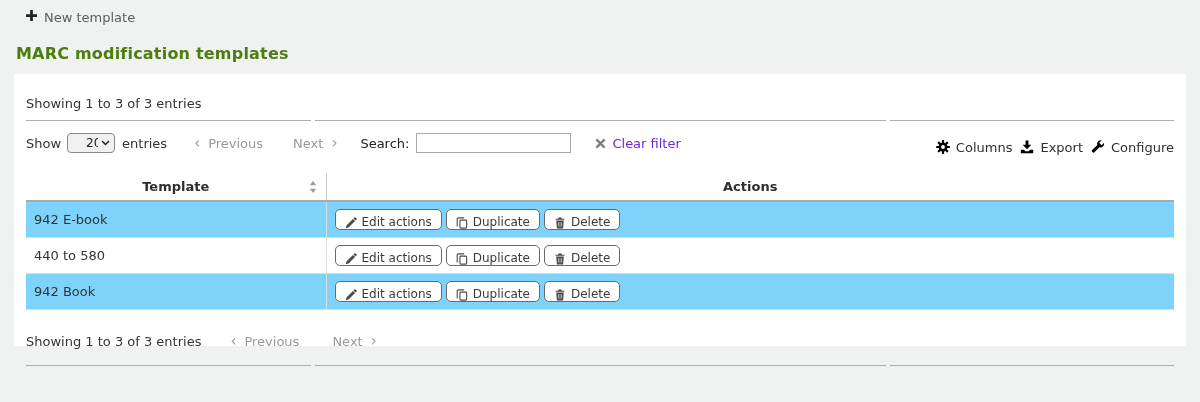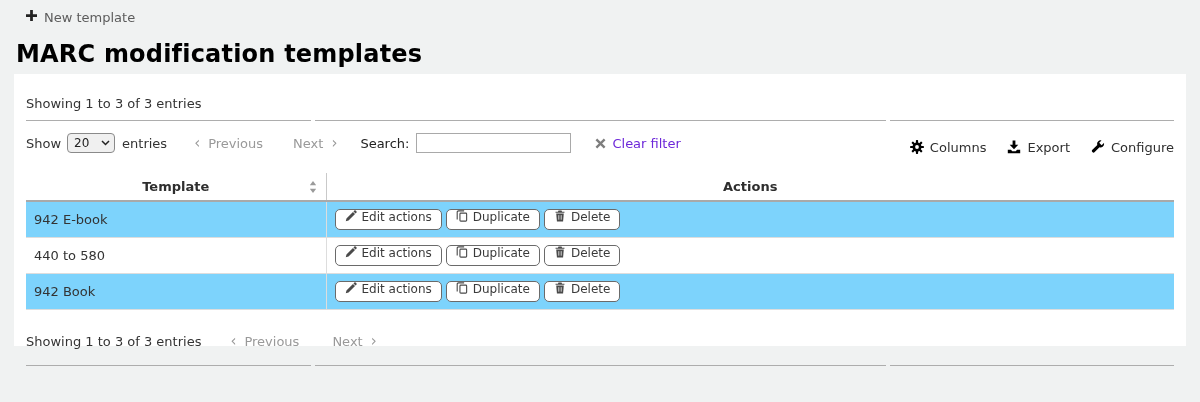--- a/index.html
+++ b/index.html
@@ -13,22 +13,22 @@
 
   
   .top-link-row { padding: 9px 0 0 26px; }
   .new-template {
     display: inline-flex; gap: 7px;
     color: #5c5c5c; cursor: pointer; text-decoration: none;
   }
   .new-template .plus { color: #222; display: inline-flex; }
 
   h1.page-title {
-    margin: 17px 0 0 16px; font-size: 24px; line-height: 24px;
-    font-weight: 700; color: #000000; letter-spacing: 0.2px;
+    margin: 17px 0 0 16px; font-size: 16px; line-height: 24px;
+    font-weight: 700; color: #4d7c0f; letter-spacing: 0.2px;
   }
 
   
   .panel {
     margin: 8px 14px 0; background: #ffffff;
     padding: 0 12px; height: 272px;
   }
 
   .info-top { padding-top: 22px; line-height: 15px; color: #333; }
 
@@ -39,21 +39,21 @@
   .divider .seg2 { width: 571px; }
   .divider .seg3 { flex: 1; }
 
   .controls-row {
     margin-top: 11px; height: 22px;
     display: flex; align-items: center;
   }
   .select-wrap { position: relative; margin-left: 6px; display: inline-flex; }
   select.page-length {
     appearance: none; -webkit-appearance: none;
-    width: 48px; height: 20px; padding: 0 16px 0 6px;
+    width: 48px; height: 20px; padding: 0 16px 0 18px;
     border: 1px solid #8a8a8a; border-radius: 4px;
     background: #f0f0f0; font-family: inherit; font-size: 12px; color: #222;
   }
   .sel-chev { position: absolute; right: 5px; top: 7px; pointer-events: none; }
   .entries-label { margin-left: 7px; }
 
   .pager-link {
     color: #999; display: inline-flex; align-items: center; gap: 8px;
     cursor: default; user-select: none;
   }
@@ -65,21 +65,21 @@
   input.search-input {
     margin-left: 7px; width: 155px; height: 20px;
     border: 1px solid #a9a9a9; border-radius: 0;
     padding: 0 5px; font-family: inherit; font-size: 12px; background: #fff;
   }
   .clear-filter {
     margin-left: 24px; display: inline-flex; align-items: center; gap: 6px;
     color: #6d28d9; cursor: pointer;
   }
 
-  .right-controls { margin-left: auto; display: flex; align-items: center; gap: 21px; margin-top: 8px; }
+  .right-controls { margin-left: auto; display: flex; align-items: center; gap: 8px; margin-top: 8px; }
   .ctl-btn {
     display: inline-flex; align-items: center; gap: 6px;
     color: #2f2f2f; cursor: pointer;
   }
   .ctl-btn svg { display: block; }
 
   
   table.templates { margin-top: 19px; width: 100%; border-collapse: collapse; }
   table.templates th {
     font-weight: 700; color: #2e2e2e; text-align: center;
@@ -89,21 +89,21 @@
   th.col-template { width: 300px; border-right: 1px solid #c9c9c9; }
   .sort-icon { position: absolute; right: 9px; top: 50%; transform: translateY(-50%); }
   table.templates td {
     padding: 7px 8px; border-bottom: 1px solid #dddddd; vertical-align: middle;
   }
   td.cell-template { border-right: 1px solid #dddddd; text-align: left; color: #333; }
   tr.striped td { background: #7dd3fc; }
   .actions-cell { display: flex; gap: 4px; align-items: center; }
 
   .btn {
-    display: inline-flex; align-items: flex-start; gap: 5px;
+    display: inline-flex; align-items: flex-end; gap: 5px;
     height: 21px; padding: 0 9px;
     background: #fff; border: 1px solid #6a6a6a; border-radius: 5px;
     font-family: inherit; font-size: 12px; color: #3a3a3a; cursor: pointer;
   }
   .btn svg { display: block; }
 
   .footer-row { margin-top: 23px; display: flex; align-items: center; height: 16px; }
   .pg-prev-bottom { margin-left: 29px; }
   .pg-next-bottom { margin-left: 33px; }
   .divider-bottom { margin-top: 16px; }

